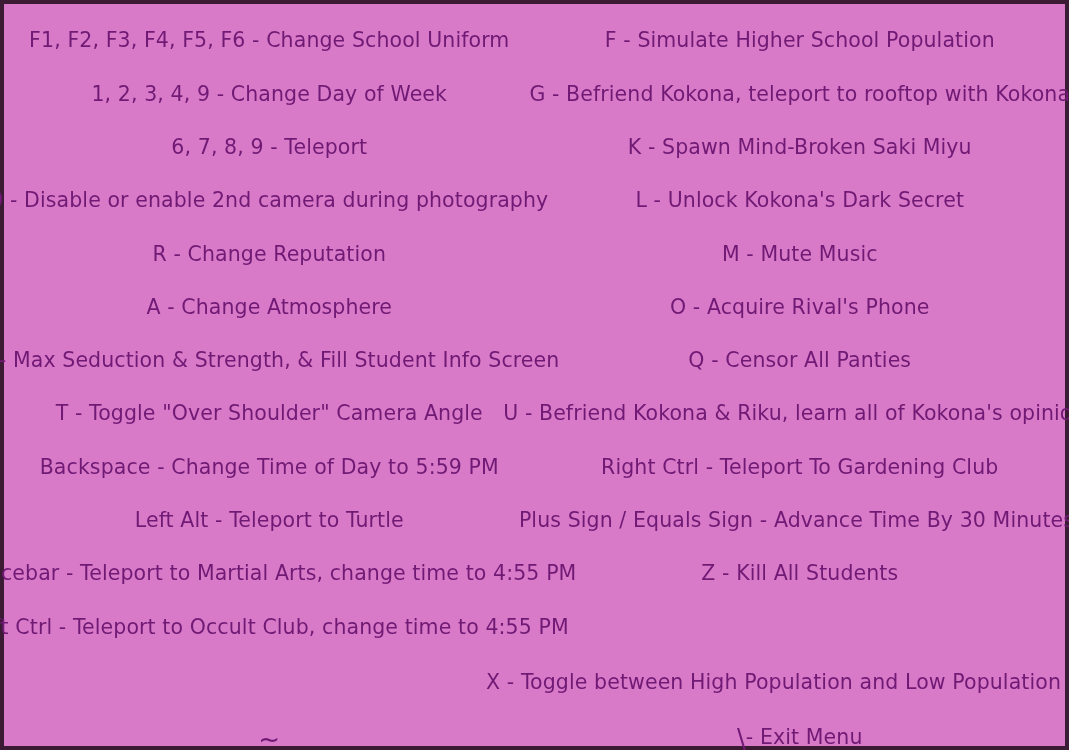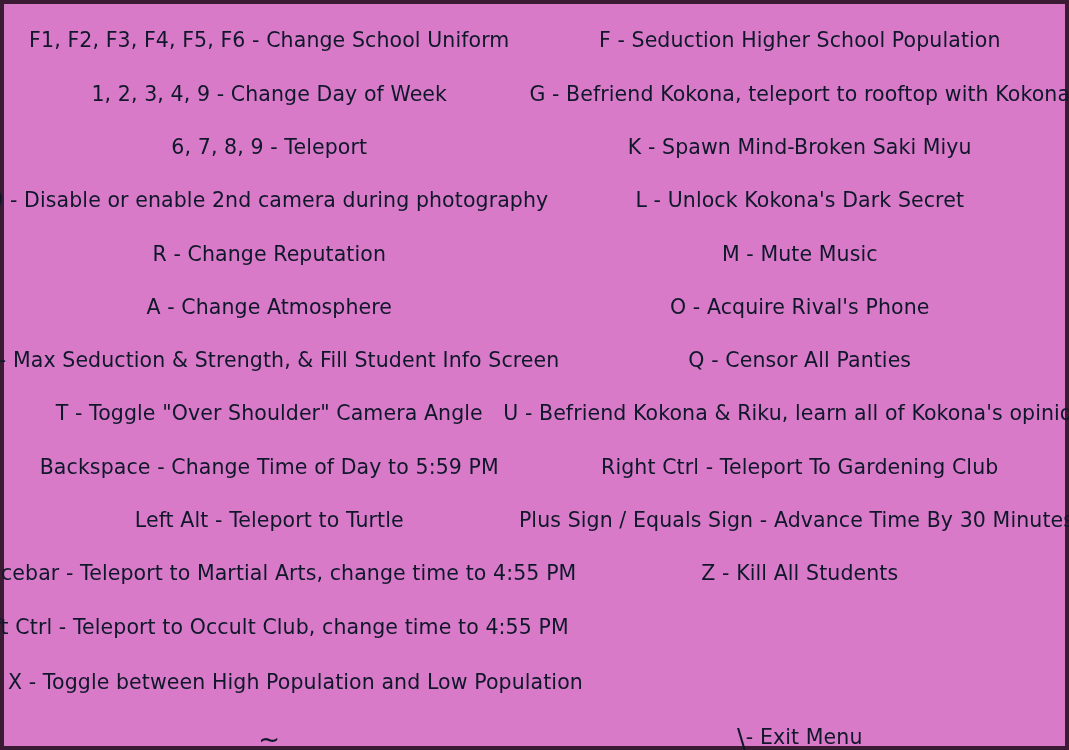--- a/index.html
+++ b/index.html
@@ -30,37 +30,37 @@
     padding-top: 10px;
     box-sizing: border-box;
   }
   .column {
     width: 50%;
     display: flex;
     flex-direction: column;
     align-items: center;
   }
   .cheat-line {
-    color: #0f172a;
+    color: #701a75;
     font-size: 20.5px;
     line-height: 1;
     letter-spacing: 0.1px;
     text-align: center;
     white-space: nowrap;
     margin: 0;
     padding: 0 4px;
     height: 53.3px;
     display: flex;
     align-items: center;
     justify-content: center;
   }
   .footer-single {
     width: 100%;
     display: flex;
-    justify-content: flex-start;
+    justify-content: flex-end;
     align-items: center;
     margin-top: 2px;
   }
   .footer-row {
     width: 100%;
     display: flex;
     flex-direction: row;
     margin-top: 2px;
   }
   .footer-row .column {
@@ -89,21 +89,21 @@
       <div class="cheat-line">A - Change Atmosphere</div>
       <div class="cheat-line">S - Max Seduction &amp; Strength, &amp; Fill Student Info Screen</div>
       <div class="cheat-line">T - Toggle "Over Shoulder" Camera Angle</div>
       <div class="cheat-line">Backspace - Change Time of Day to 5:59 PM</div>
       <div class="cheat-line">Left Alt - Teleport to Turtle</div>
       <div class="cheat-line">Spacebar - Teleport to Martial Arts, change time to 4:55 PM</div>
       <div class="cheat-line">Left Ctrl - Teleport to Occult Club, change time to 4:55 PM</div>
     </div>
 
     <div class="column">
-      <div class="cheat-line">F - Seduction Higher School Population</div>
+      <div class="cheat-line">F - Simulate Higher School Population</div>
       <div class="cheat-line">G - Befriend Kokona, teleport to rooftop with Kokona</div>
       <div class="cheat-line">K - Spawn Mind-Broken Saki Miyu</div>
       <div class="cheat-line">L - Unlock Kokona's Dark Secret</div>
       <div class="cheat-line">M - Mute Music</div>
       <div class="cheat-line">O - Acquire Rival's Phone</div>
       <div class="cheat-line">Q - Censor All Panties</div>
       <div class="cheat-line">U - Befriend Kokona &amp; Riku, learn all of Kokona's opinions</div>
       <div class="cheat-line">Right Ctrl - Teleport To Gardening Club</div>
       <div class="cheat-line">Plus Sign / Equals Sign - Advance Time By 30 Minutes.</div>
       <div class="cheat-line">Z - Kill All Students</div>

